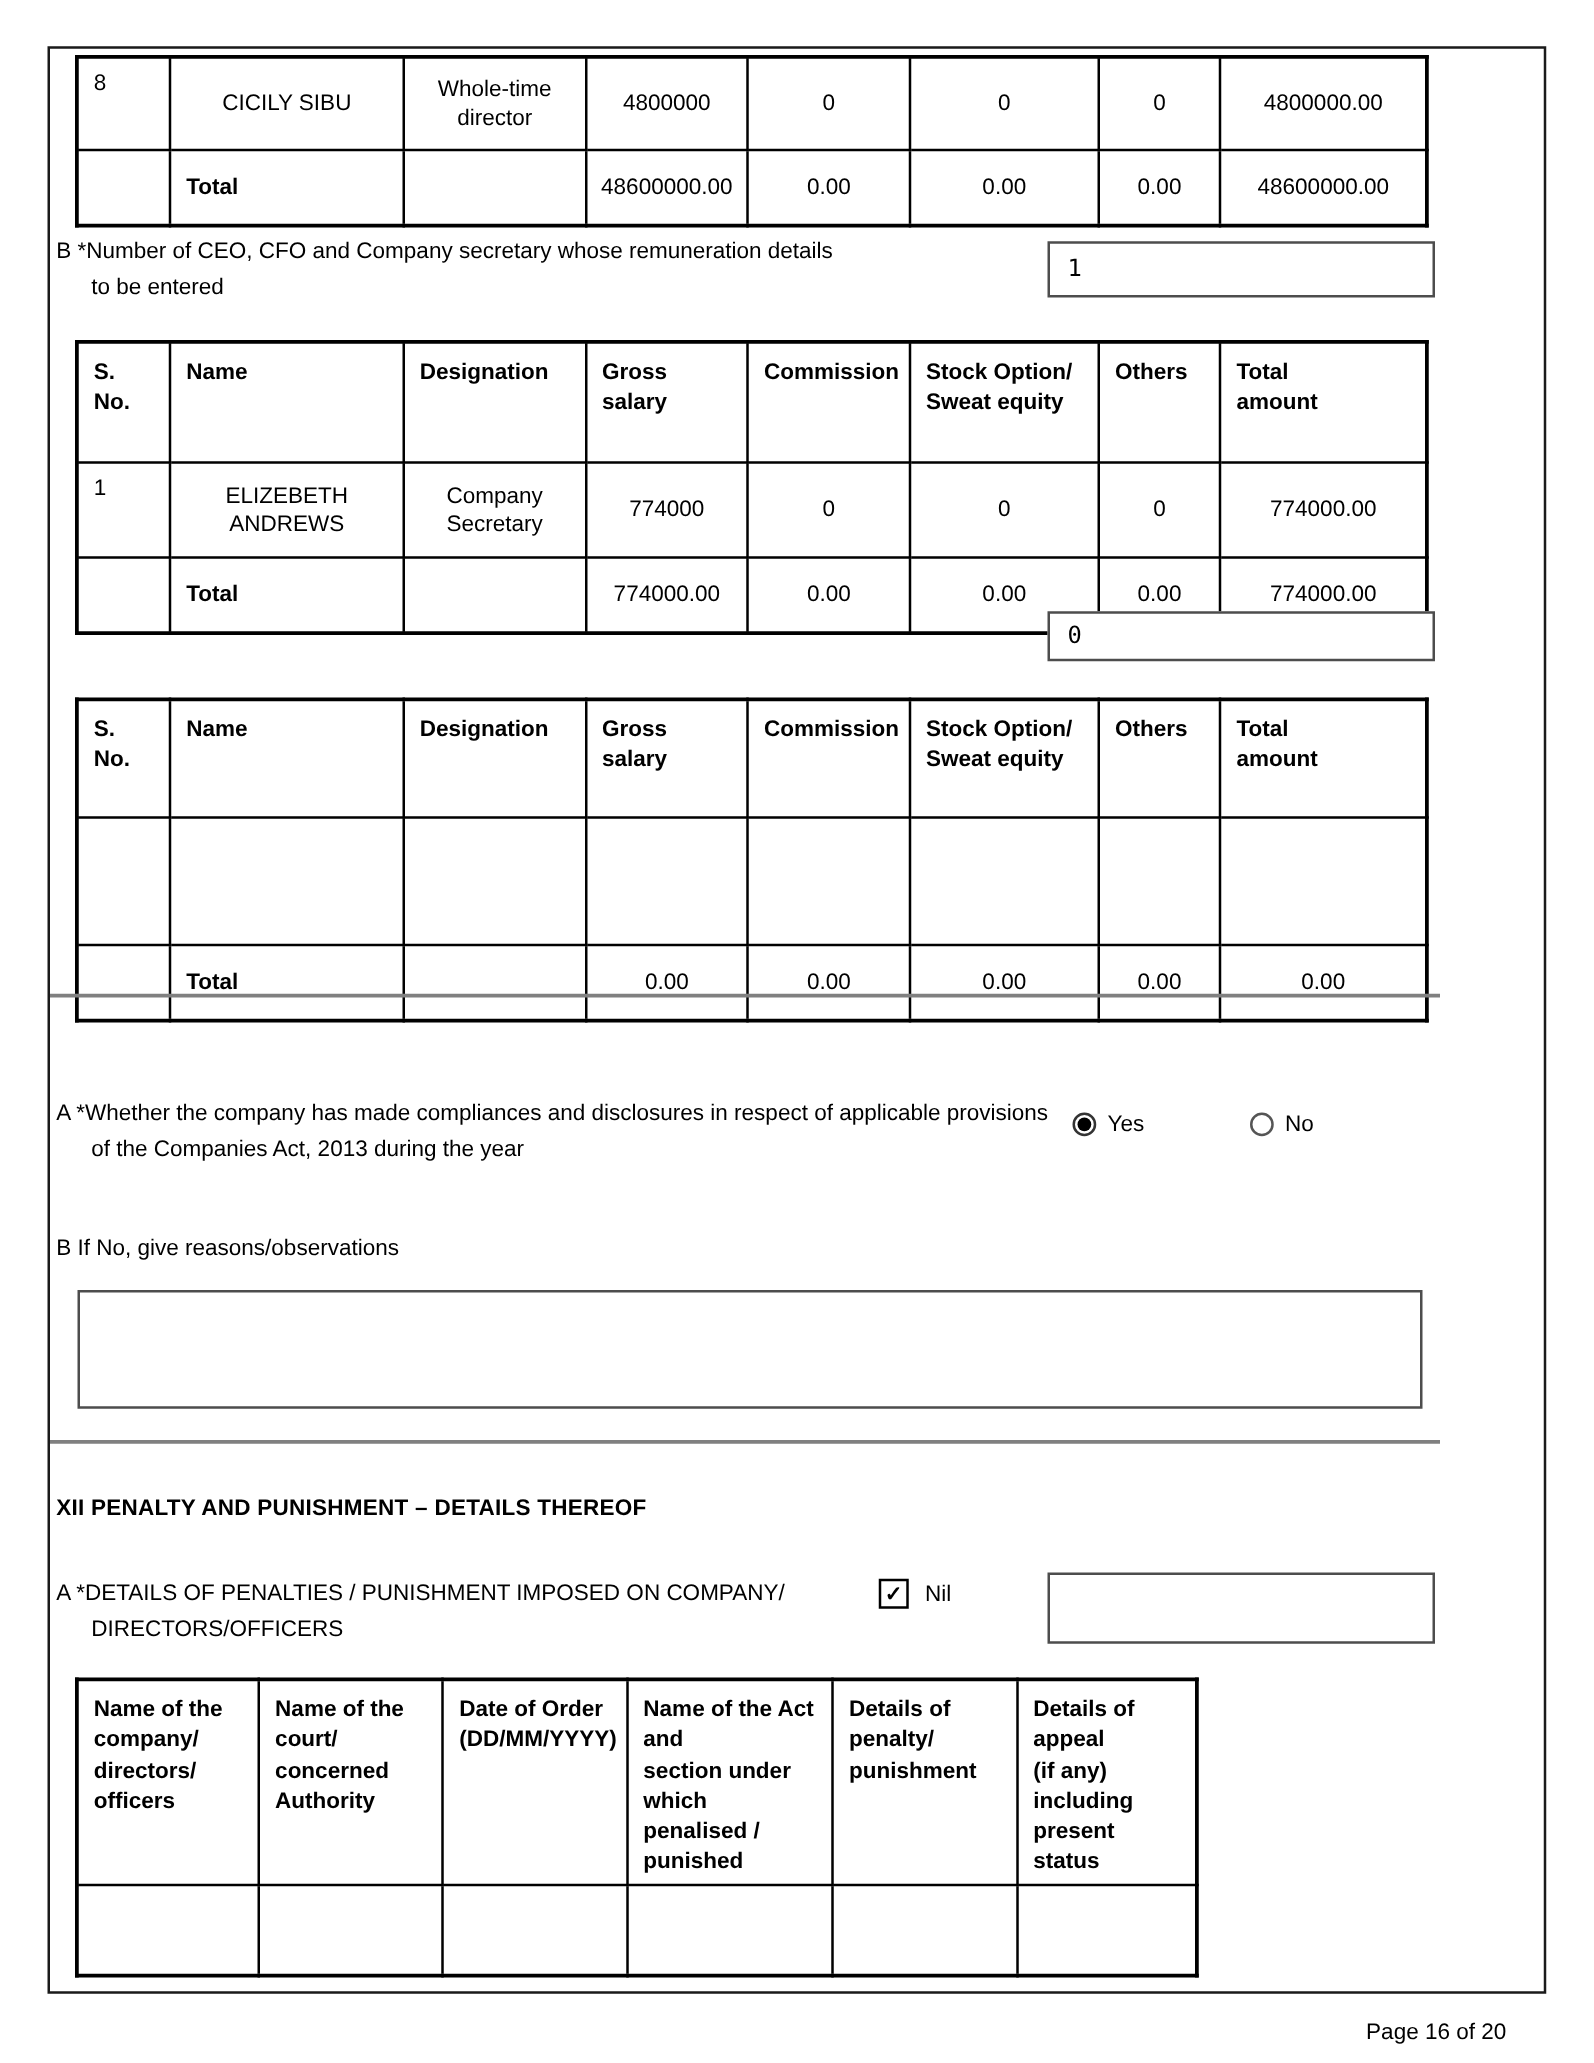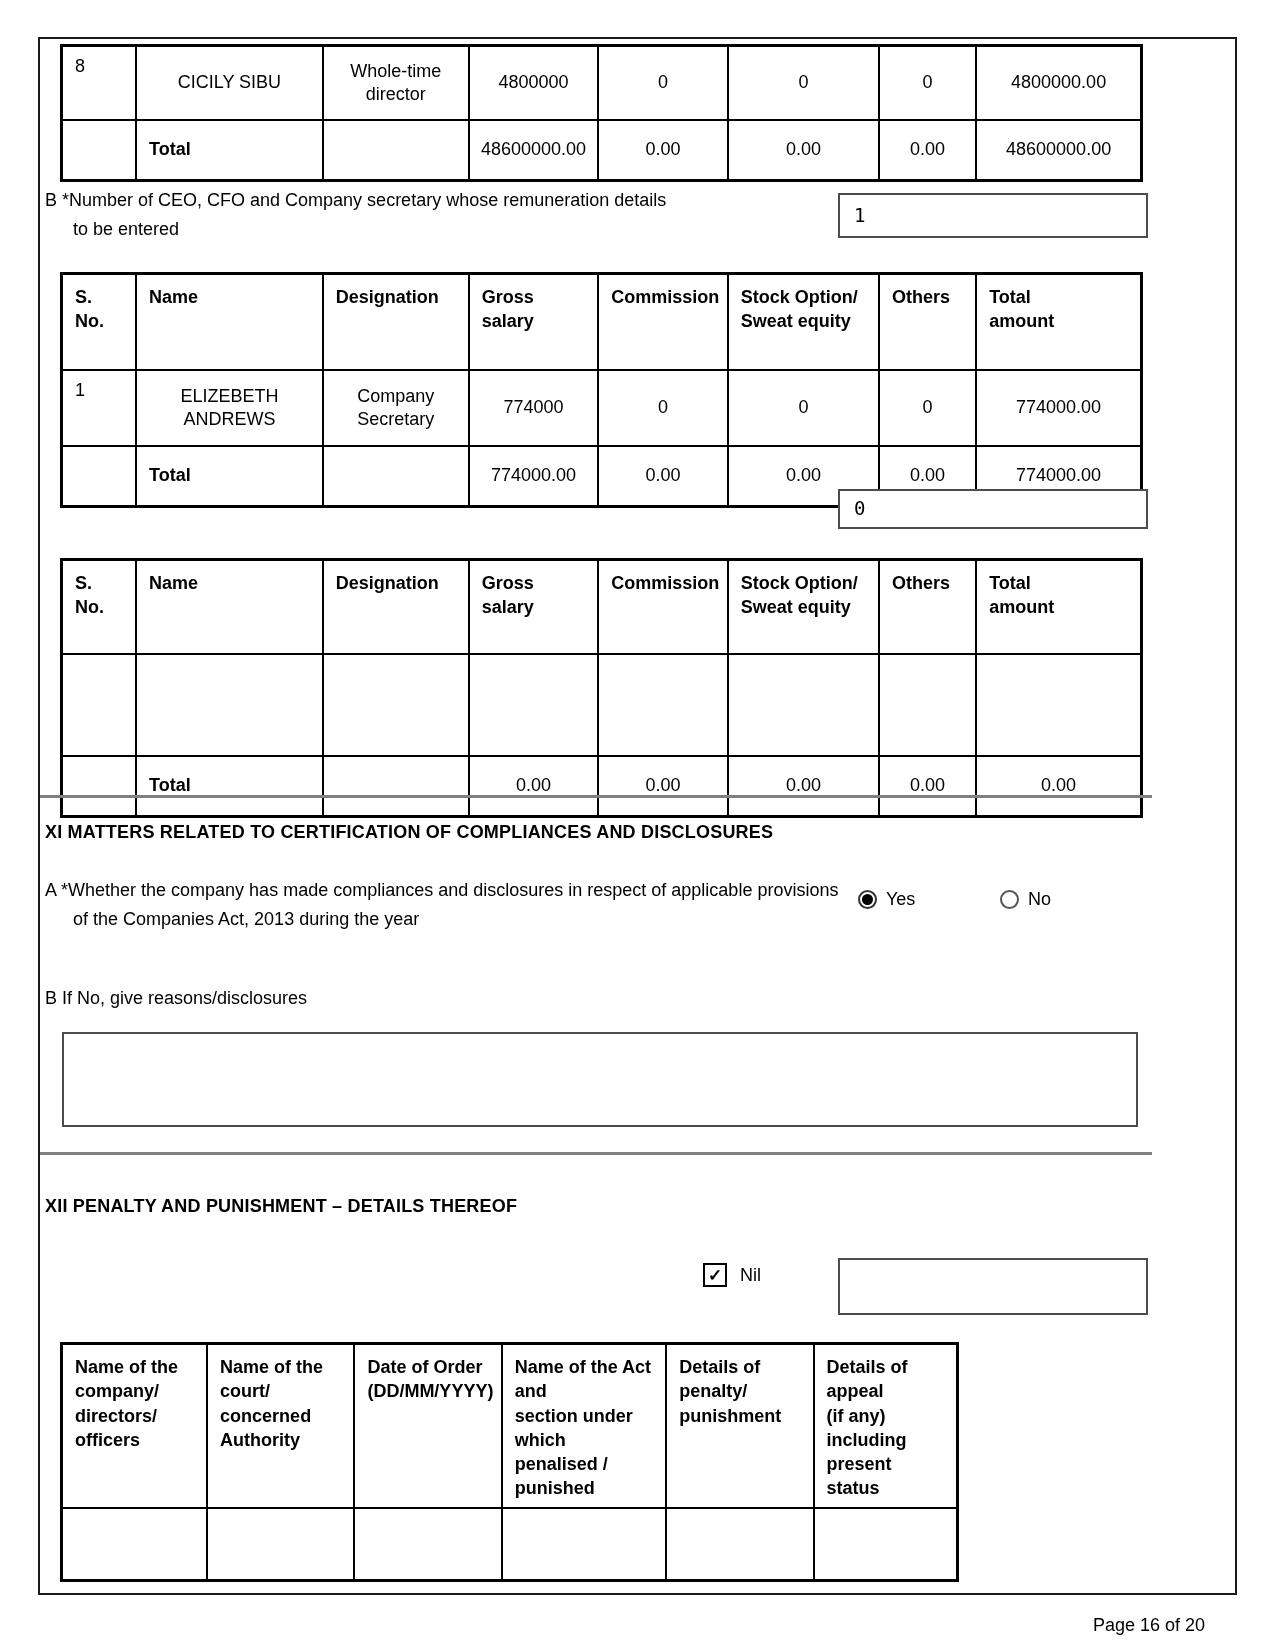--- a/index.html
+++ b/index.html
@@ -214,41 +214,41 @@
       <td class="num">0.00</td>
       <td class="num">0.00</td>
       <td class="num">0.00</td>
       <td class="num">0.00</td>
     </tr>
   </tbody>
     </table>
 
   <div class="abs sep" style="left:40px; top:795px; width:1112px;"></div>
 
-  <div class="abs heading" style="left:45px; top:822px;">XI MATTERS RELATED TO CERTIFICATION OF COMPLIANCES AND DISCLOSURES</div>
 
   <div class="abs lbl hang" style="left:45px; top:876px; width:770px;">A *Whether the company has made compliances and disclosures in respect of applicable provisions of the Companies Act, 2013 during the year</div>
 
   <div class="abs radio" style="left:838px; top:889px;padding-left:20px;">
     <span class="radio-circle checked"></span>
     <span class="radio-label">Yes</span>
   </div>
   <div class="abs radio" style="left:1000px; top:889px;">
     <span class="radio-circle"></span>
     <span class="radio-label">No</span>
   </div>
 
-  <div class="abs lbl" style="left:45px; top:984px;">B If No, give reasons/disclosures</div>
+  <div class="abs lbl" style="left:45px; top:984px;">B If No, give reasons/observations</div>
 
   <div class="abs bigbox" style="left:62px; top:1032px; width:1076px; height:95px;"></div>
 
   <div class="abs sep" style="left:40px; top:1152px; width:1112px;"></div>
 
   <div class="abs heading" style="left:45px; top:1196px;">XII PENALTY AND PUNISHMENT – DETAILS THEREOF</div>
 
+  <div class="abs lbl hang" style="left:45px; top:1260px; width:640px;">A *DETAILS OF PENALTIES / PUNISHMENT IMPOSED ON COMPANY/ DIRECTORS/OFFICERS</div>
 
   <div class="abs checkbox-wrap" style="left:703px; top:1263px;">
     <span class="checkbox checked">
       <span class="checkmark"></span>
     </span>
     <span>Nil</span>
   </div>
 
   <div class="abs bigbox" style="left:838px; top:1258px; width:310px; height:57px;"></div>
 

